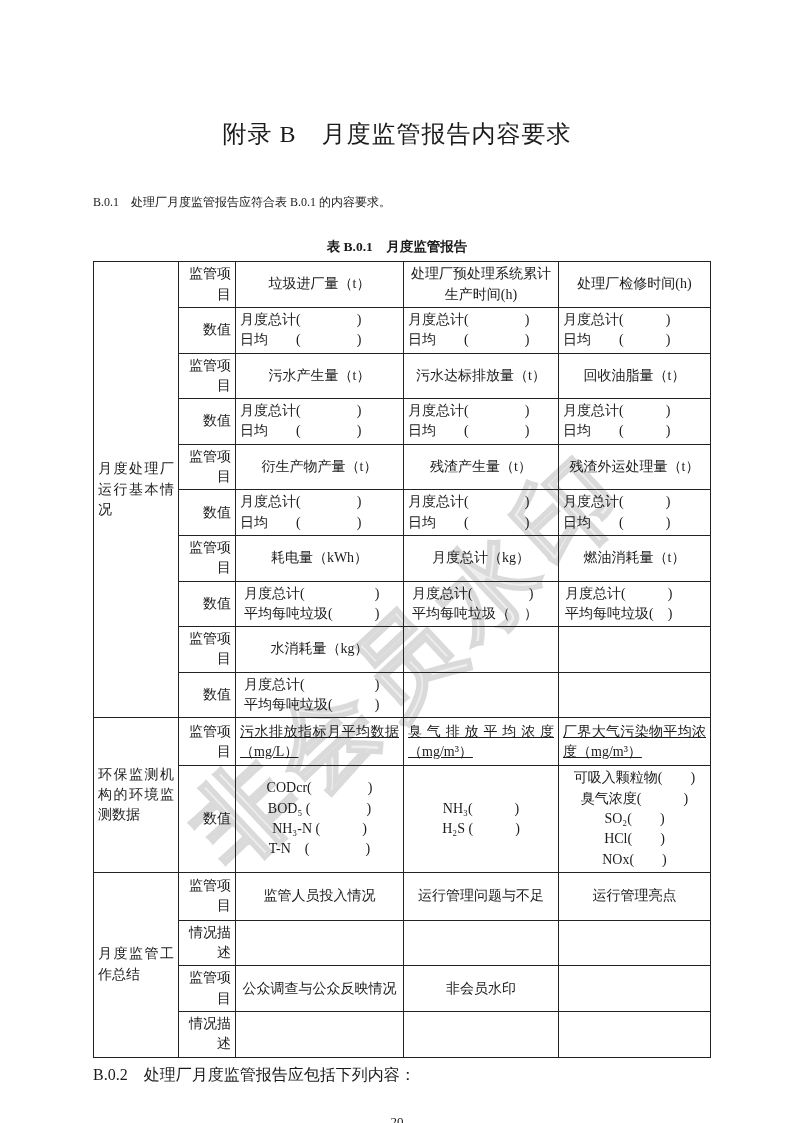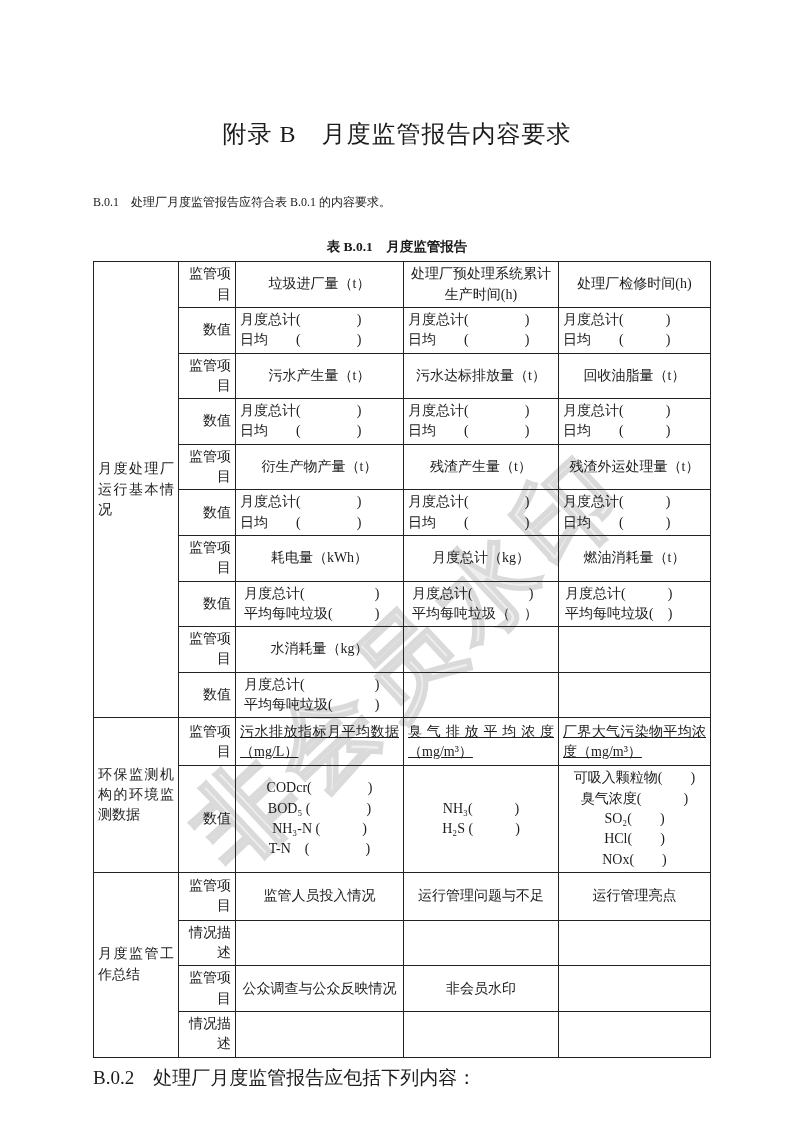--- a/index.html
+++ b/index.html
@@ -67,21 +67,21 @@
   td.h { text-align:center; }          
   td.hj {                               
     text-align:justify;
     text-justify:inter-character;
     padding:2px 5px;
     text-decoration:underline;
   }
   td.hl { text-align:center; padding-left:5px; } 
   td.v { text-align:left; padding-left:17px; } 
   td.vc { text-align:center; }         
-  .para-after { margin:7px 60px 0 93px; font-size:19px; }
+  .para-after { margin:7px 60px 0 93px; font-size:16px; }
   .pagenum { margin-top:28px; text-align:center; font-size:13px; }
 </style>
 </head>
 <body>
 
 <div class="watermark">非会员水印</div>
 
 <div class="content">
 
   <div class="title">附录 B　月度监管报告内容要求</div>

